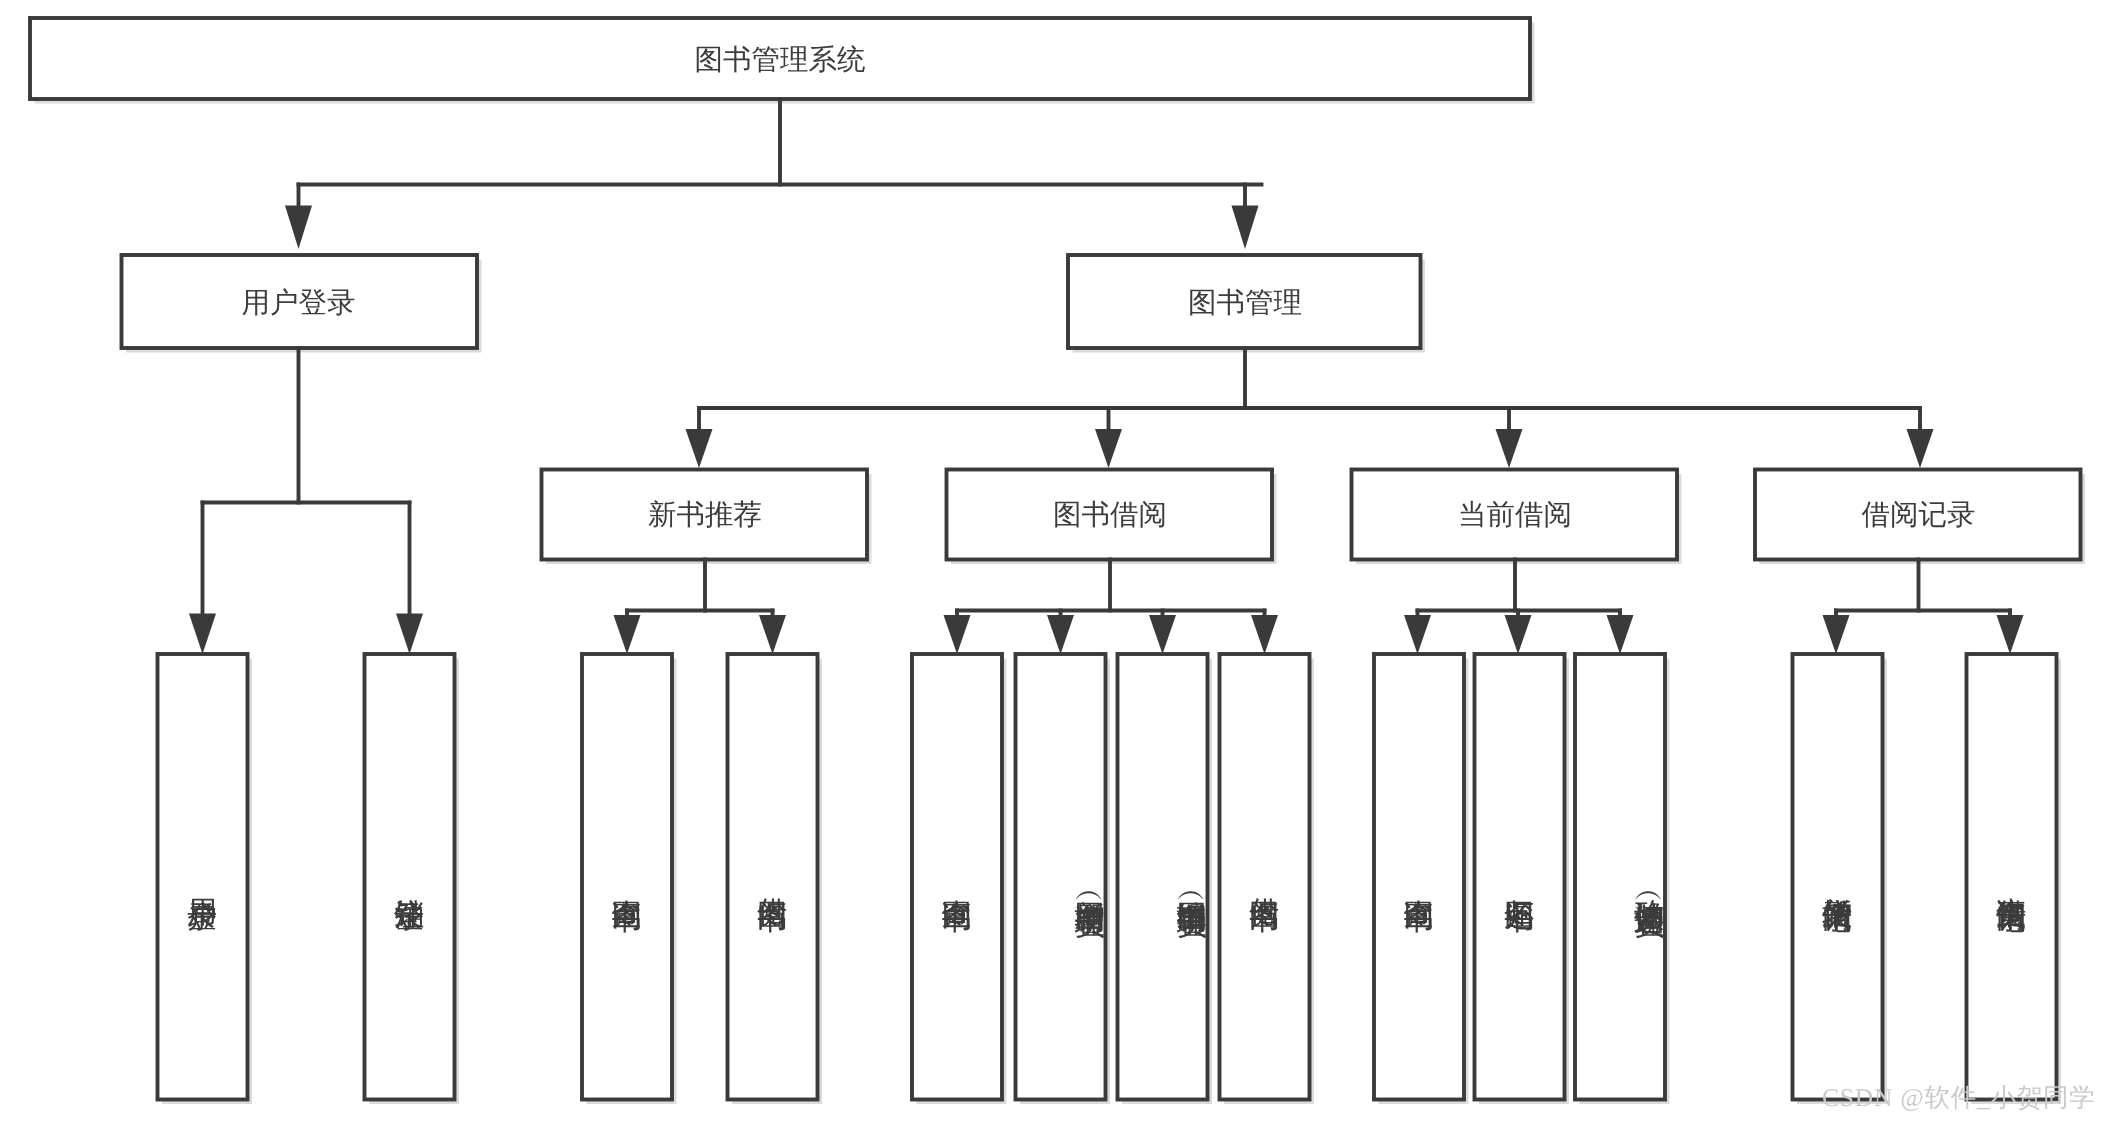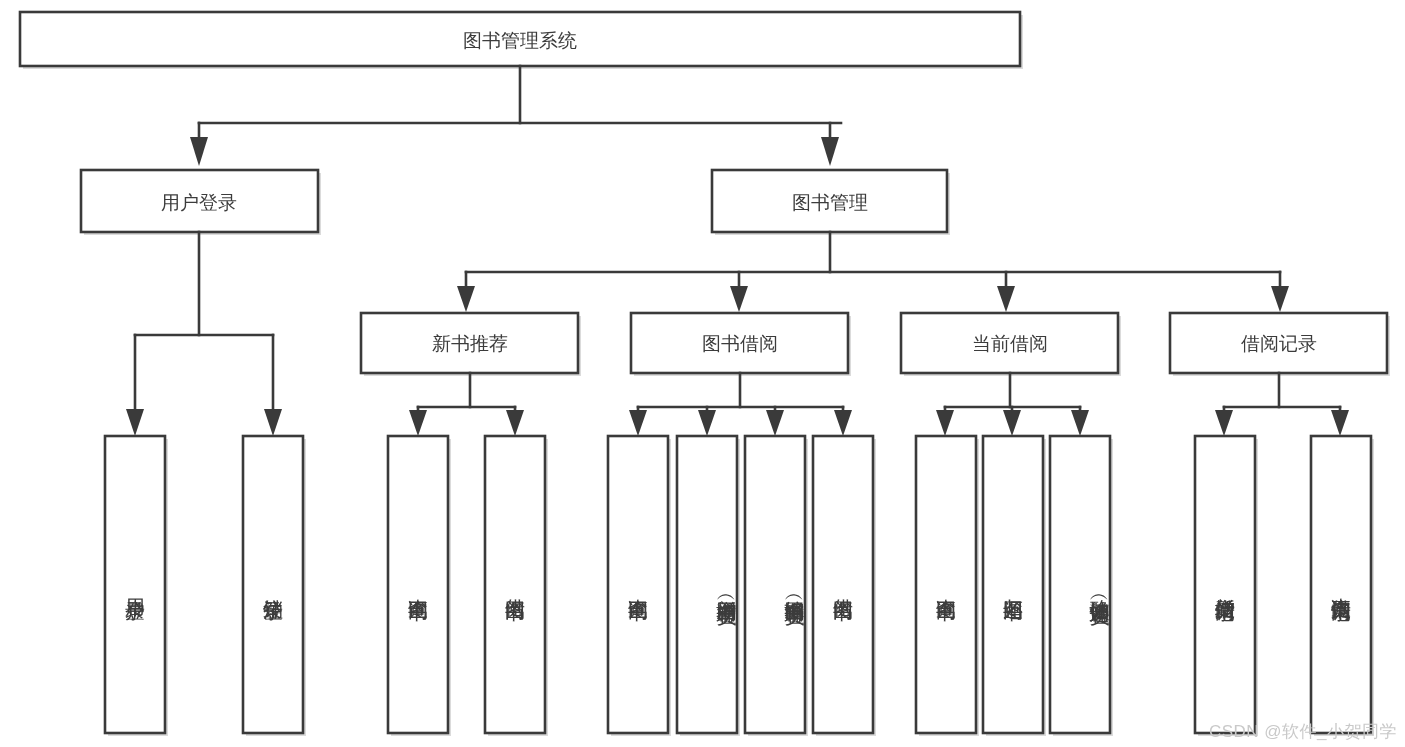--- a/index.html
+++ b/index.html
@@ -68,21 +68,21 @@
     white-space: nowrap;
     pointer-events: none;
   }
   .leaf-label.centered {
     align-items: center;
   }
   .watermark {
     position: absolute;
     right: 8px;
     bottom: 4px;
-    font-family: Liberation Sans, sans-serif;
+    font-family: Liberation Serif, serif;
     font-size: 17px;
     color: #c9c9c9;
     white-space: nowrap;
     letter-spacing: 0.5px;
   }
 </style>
 </head>
 <body>
 
 <div id="diagram-root">

